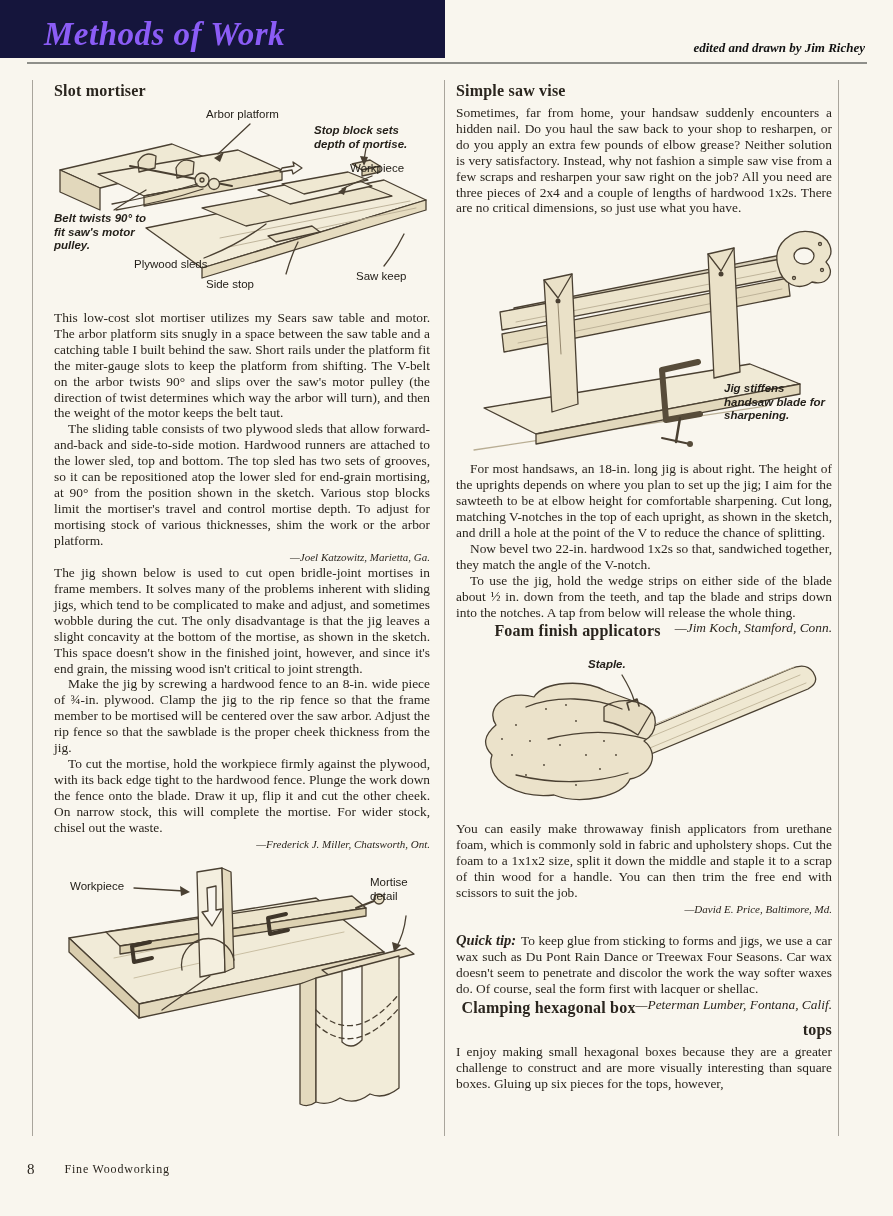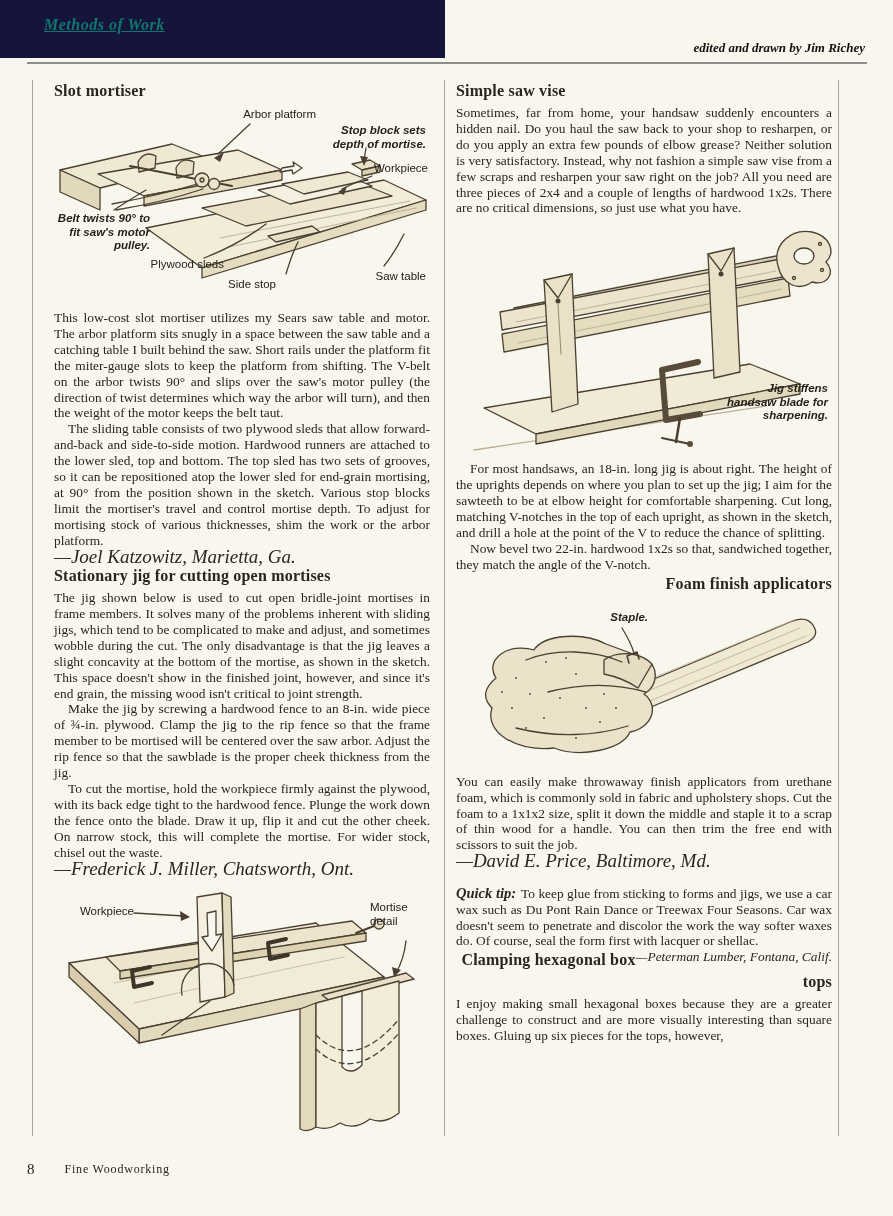--- a/index.html
+++ b/index.html
@@ -2,35 +2,35 @@
 <html><head>
 <meta charset="utf-8">
 <style>
   html,body{margin:0;padding:0;}
   body{
     width:893px;height:1216px;position:relative;overflow:hidden;
     background:#f9f6ee;color:#2a251e;
     font-family:"Liberation Serif", serif;
   }
   .masthead-block{position:absolute;left:0;top:0;width:445px;height:58px;background:#15153c;}
-  .masthead{position:absolute;left:44px;top:16px;color:#0f766e;font-size:16px;font-style:italic;font-weight:bold;letter-spacing:.5px;text-decoration:underline;}
+  .masthead{position:absolute;left:44px;top:16px;color:#8b5cf6;font-size:33px;font-style:italic;font-weight:bold;letter-spacing:.5px;}
   .byline{position:absolute;right:28px;top:40px;font-size:13px;font-weight:bold;font-style:italic;color:#111;}
   .header-rule{position:absolute;left:27px;top:62px;width:840px;height:2px;background:#8f8f8a;}
   .vrule{position:absolute;top:80px;height:1056px;width:1px;background:#a9a59c;}
   #vrule-left{left:32px;} #vrule-mid{left:444px;} #vrule-right{left:838px;}
   .col{position:absolute;top:80px;width:376px;}
   #col-left{left:54px;} #col-right{left:456px;}
   h2.section{font-size:16px;line-height:22px;margin:0 0 3px 0;font-weight:bold;letter-spacing:.2px;}
   p.body{font-size:13.4px;line-height:15.9px;text-align:justify;margin:0;}
   p.indent{text-indent:14px;}
-  .sig{font-style:italic;font-size:19px;line-height:16.5px;margin:0;}
+  .sig{text-align:right;font-style:italic;font-size:11px;line-height:16.5px;margin:0;}
   .sig-float{float:right;font-style:italic;}
   .fig{position:relative;}
   .fig svg{position:absolute;left:0;top:0;}
-  .fig-label{position:absolute;font-family:"Liberation Sans", sans-serif;font-size:11.5px;line-height:13.5px;color:#25211b;text-align:right;}
+  .fig-label{position:absolute;font-family:"Liberation Sans", sans-serif;font-size:11.5px;line-height:13.5px;color:#25211b;}
   .fig-label.it{font-style:italic;font-weight:bold;}
   .fig-label.right{text-align:left;}
   #fig-slot{height:198px;margin:4px 0 6px 0;}
   #fig-vise{height:237px;margin:6px 0 2px 0;}
   #fig-foam{height:174px;margin:2px 0 2px 0;}
   #fig-jig{height:252px;margin:6px 0 0 0;}
   .mt10{margin-top:10px;} .mt12{margin-top:12px;text-align:right;}
   .qt-lead{font-weight:bold;font-style:italic;font-size:14.5px;margin-right:5px;}
   .footer{position:absolute;left:27px;top:1160px;}
   .folio{font-size:15px;display:inline-block;}
@@ -88,28 +88,27 @@
         <path d="M232,168 C236,154 240,144 244,136"></path>
         <path d="M330,160 C338,150 344,140 350,128"></path>
       </g>
     </svg>
     <div class="fig-label" style="left:152px;top:2px;width:110px;">Arbor platform</div>
     <div class="fig-label it" style="left:260px;top:18px;width:112px;">Stop block sets depth of mortise.</div>
     <div class="fig-label" style="left:296px;top:56px;width:78px;">Workpiece</div>
     <div class="fig-label it" style="left:0px;top:106px;width:96px;">Belt twists 90° to fit saw's motor pulley.</div>
     <div class="fig-label" style="left:80px;top:152px;width:90px;">Plywood sleds</div>
     <div class="fig-label" style="left:152px;top:172px;width:70px;">Side stop</div>
-    <div class="fig-label" style="left:302px;top:164px;width:70px;">Saw table</div>
+    <div class="fig-label" style="left:302px;top:164px;width:70px;">Saw keep</div>
   </div>
 
   <p class="body">This low-cost slot mortiser utilizes my Sears saw table and motor. The arbor platform sits snugly in a space between the saw table and a catching table I built behind the saw. Short rails under the platform fit the miter-gauge slots to keep the platform from shifting. The V-belt on the arbor twists 90° and slips over the saw's motor pulley (the direction of twist determines which way the arbor will turn), and then the weight of the motor keeps the belt taut.</p>
   <p class="body indent">The sliding table consists of two plywood sleds that allow forward-and-back and side-to-side motion. Hardwood runners are attached to the lower sled, top and bottom. The top sled has two sets of grooves, so it can be repositioned atop the lower sled for end-grain mortising, at 90° from the position shown in the sketch. Various stop blocks limit the mortiser's travel and control mortise depth. To adjust for mortising stock of various thicknesses, shim the work or the arbor platform.</p>
   <p class="sig">—Joel Katzowitz, Marietta, Ga.</p>
 
-  <h2 class="section mt10">Stationary jig for cutting open mortises</h2>
   <p class="body">The jig shown below is used to cut open bridle-joint mortises in frame members. It solves many of the problems inherent with sliding jigs, which tend to be complicated to make and adjust, and sometimes wobble during the cut. The only disadvantage is that the jig leaves a slight concavity at the bottom of the mortise, as shown in the sketch. This space doesn't show in the finished joint, however, and since it's end grain, the missing wood isn't critical to joint strength.</p>
   <p class="body indent">Make the jig by screwing a hardwood fence to an 8-in. wide piece of ¾-in. plywood. Clamp the jig to the rip fence so that the frame member to be mortised will be centered over the saw arbor. Adjust the rip fence so that the sawblade is the proper cheek thickness from the jig.</p>
   <p class="body indent">To cut the mortise, hold the workpiece firmly against the plywood, with its back edge tight to the hardwood fence. Plunge the work down the fence onto the blade. Draw it up, flip it and cut the other cheek. On narrow stock, this will complete the mortise. For wider stock, chisel out the waste.</p>
   <p class="sig">—Frederick J. Miller, Chatsworth, Ont.</p>
 
   <div class="fig" id="fig-jig">
     <svg width="390" height="252" viewBox="0 0 390 252">
       <g stroke="#4a4032" stroke-width="1.3" fill="none" stroke-linejoin="round" stroke-linecap="round">
         <polygon points="15,80 262,40 330,94 85,146" fill="#f1ebd8"></polygon>
         <polygon points="85,146 330,94 330,108 85,160" fill="#e3d9bd"></polygon>
@@ -176,20 +175,21 @@
         <line x1="224" y1="196" x2="220" y2="220" stroke-width="2.5"></line>
         <line x1="206" y1="216" x2="234" y2="222" stroke-width="2"></line>
         <circle cx="234" cy="222" r="3" fill="#574c3a" stroke="none"></circle>
       </g>
     </svg>
     <div class="fig-label it" style="left:268px;top:160px;width:104px;">Jig stiffens handsaw blade for sharpening.</div>
   </div>
 
   <p class="body indent">For most handsaws, an 18-in. long jig is about right. The height of the uprights depends on where you plan to set up the jig; I aim for the sawteeth to be at elbow height for comfortable sharpening. Cut long, matching V-notches in the top of each upright, as shown in the sketch, and drill a hole at the point of the V to reduce the chance of splitting.</p>
   <p class="body indent">Now bevel two 22-in. hardwood 1x2s so that, sandwiched together, they match the angle of the V-notch.</p>
+  <p class="body indent"><span>To use the jig, hold the wedge strips on either side of the blade about ½ in. down from the teeth, and tap the blade and strips down into the notches. A tap from below will release the whole thing.</span><span class="sig-float">—Jim Koch, Stamford, Conn.</span></p>
 
   <h2 class="section mt12">Foam finish applicators</h2>
 
   <div class="fig" id="fig-foam">
     <svg width="376" height="174" viewBox="0 0 376 174">
       <g stroke="#4a4032" stroke-width="1.3" fill="none" stroke-linejoin="round" stroke-linecap="round">
         <path d="M148,102 L334,24 Q350,17 357,27 L359,31 Q362,38 352,44 L178,116 Q162,122 153,112 Z" fill="#efe8d2"></path>
         <line x1="163" y1="94" x2="338" y2="22" stroke="#c0b498" stroke-width="0.9"></line>
         <line x1="170" y1="102" x2="344" y2="30" stroke="#c0b498" stroke-width="0.9"></line>
         <line x1="177" y1="110" x2="350" y2="38" stroke="#c0b498" stroke-width="0.9"></line>

